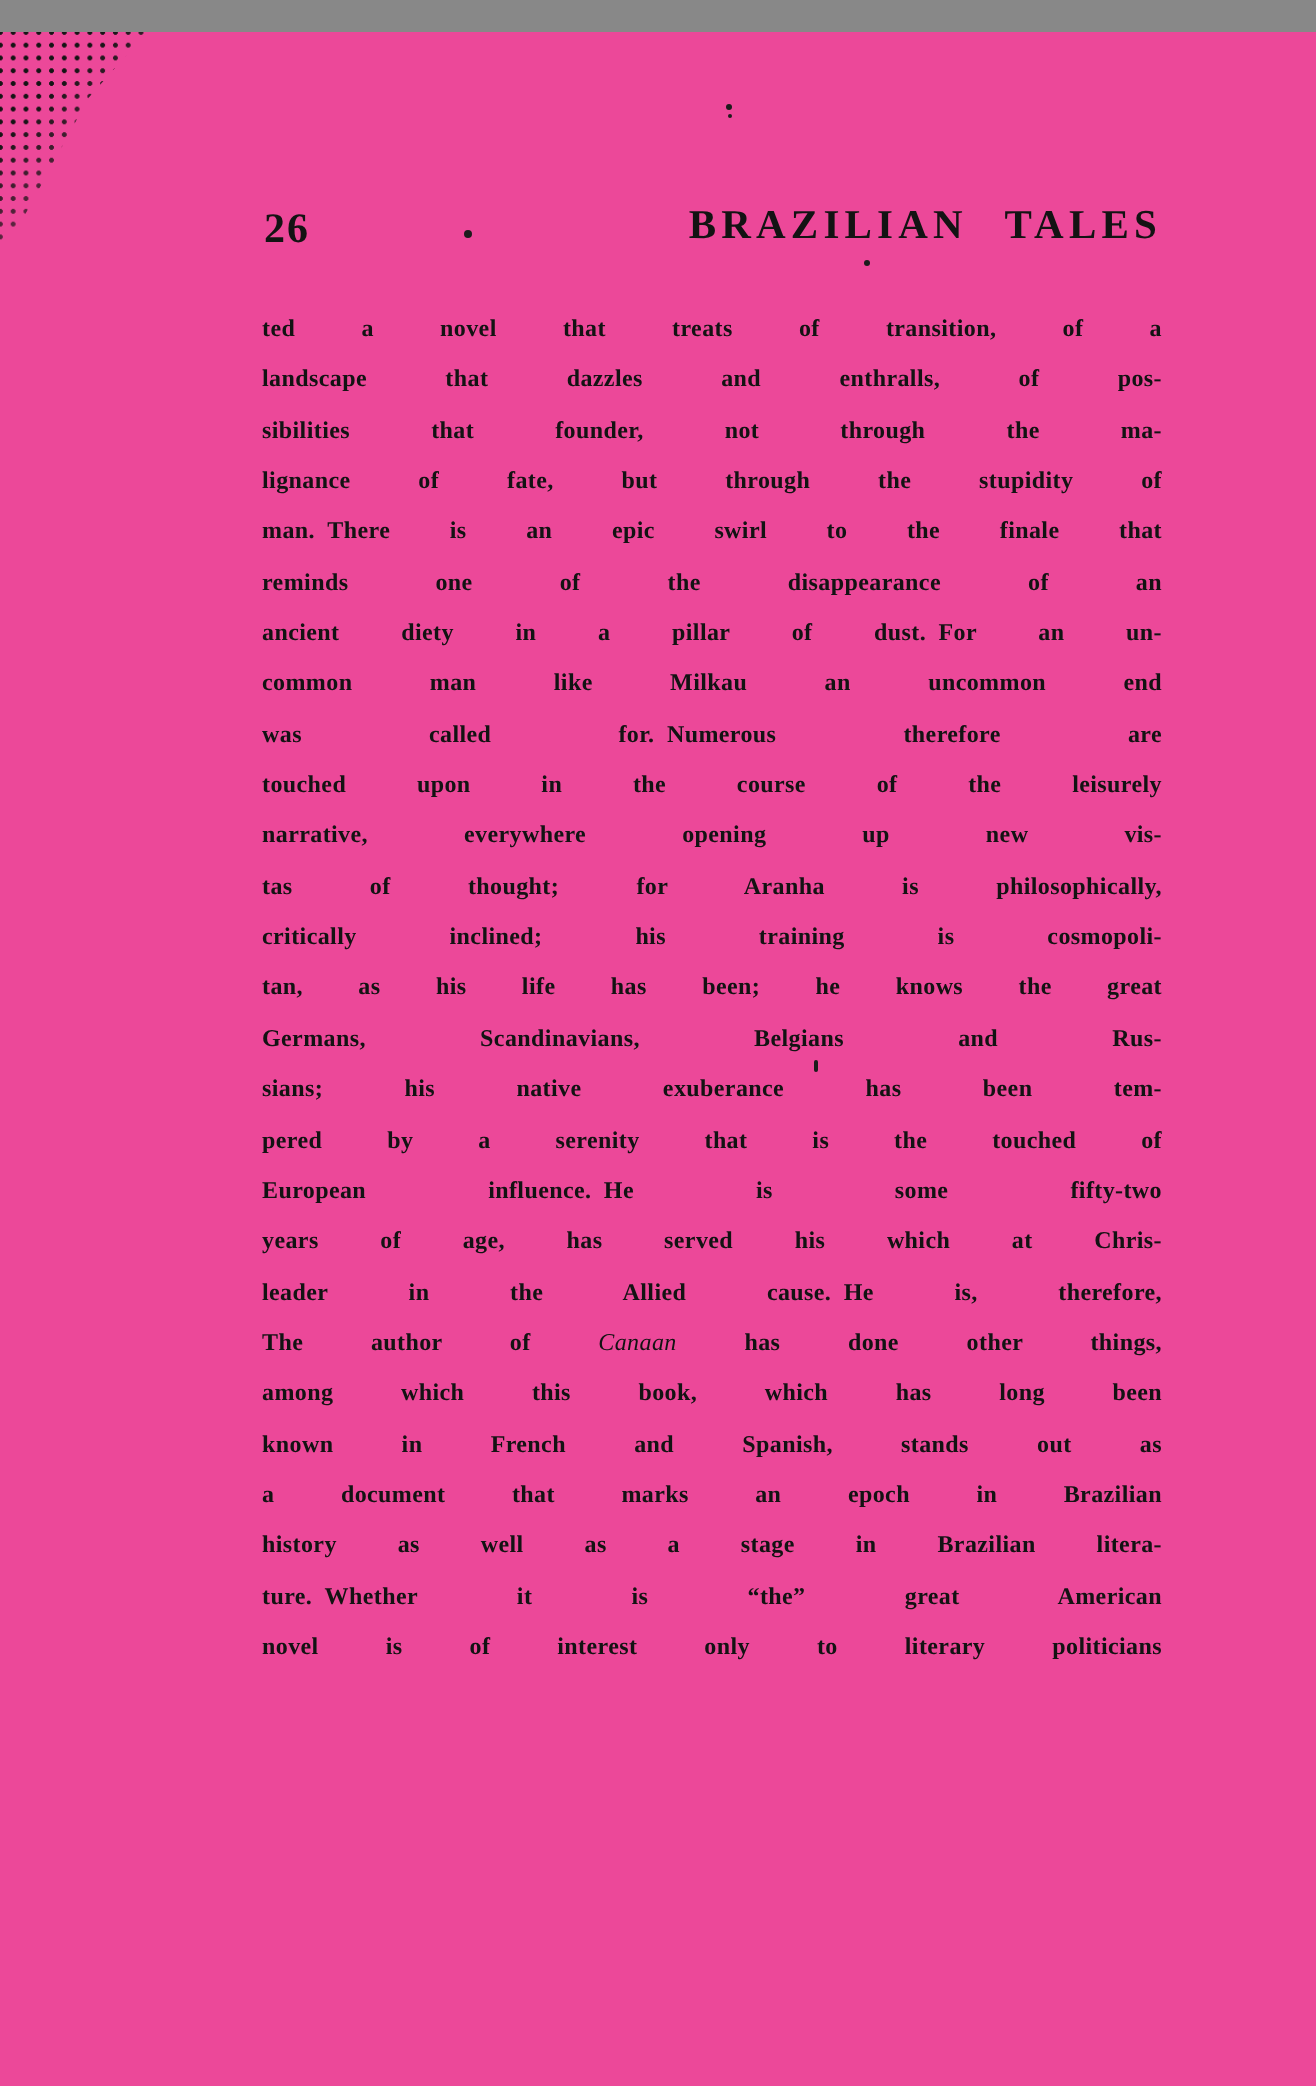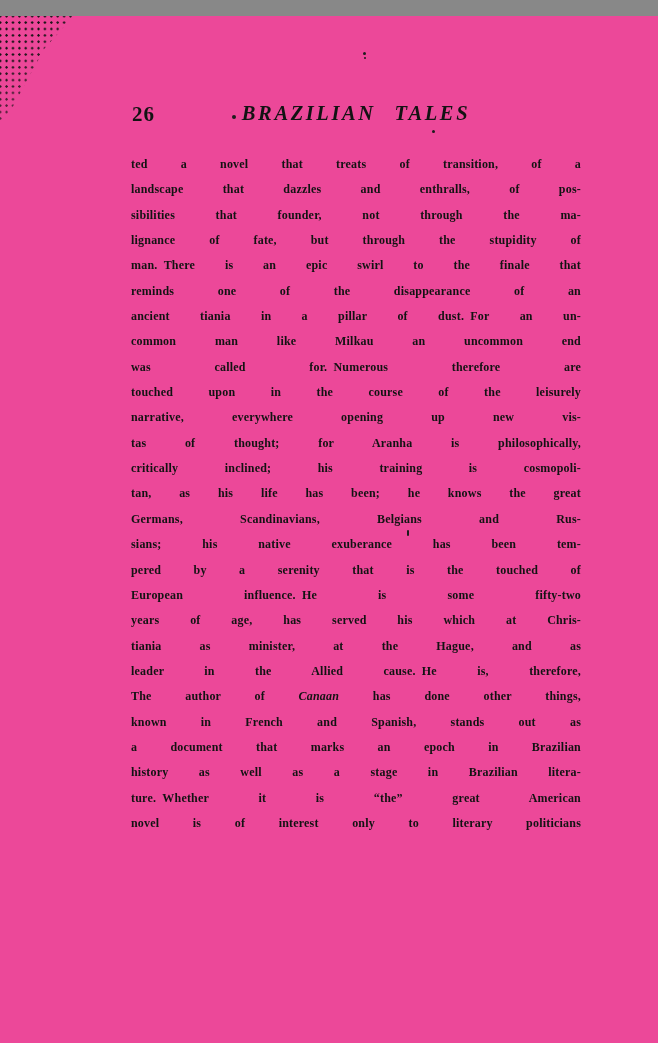--- a/index.html
+++ b/index.html
@@ -44,47 +44,46 @@
     top: 0;
     font-size: 21px;
     font-weight: 700;
     letter-spacing: 1px;
   }
   .running-title {
     position: absolute;
     left: 0;
     right: 0;
     top: 0;
-    text-align: center;
+    text-align: right;
     font-size: 20.5px;
     font-weight: 700;
     letter-spacing: 2.6px;
     word-spacing: 11px;
     white-space: nowrap;
-    font-style: italic;
   }
   .body-text {
     position: absolute;
     top: 136px;
     left: 131px;
     width: 450px;
   }
   .line {
     height: 25.35px;
     line-height: 25.35px;
     font-size: 12px;
     font-weight: 700;
     letter-spacing: 0.2px;
     text-align: justify;
     text-align-last: justify;
     overflow: hidden;
   }
   .line em {
     font-style: italic;
-    font-weight: 700;
+    font-weight: 400;
   }
   .scan-speck {
     position: absolute;
     background: #1c1c1c;
     border-radius: 50%;
   }
   .speck-a { left: 363px; top: 36px;  width: 3px; height: 3px; }
   .speck-a::after {
     content: "";
     position: absolute;
@@ -114,36 +113,36 @@
     <span class="running-title">BRAZILIAN TALES</span>
   </div>
 
   <div class="body-text">
       <div class="line"><span>ted a novel that treats of transition, of a</span></div>
       <div class="line"><span>landscape that dazzles and enthralls, of pos-</span></div>
       <div class="line"><span>sibilities that founder, not through the ma-</span></div>
       <div class="line"><span>lignance of fate, but through the stupidity of</span></div>
       <div class="line"><span>man. There is an epic swirl to the finale that</span></div>
       <div class="line"><span>reminds one of the disappearance of an</span></div>
-      <div class="line"><span>ancient tiania in a pillar of dust. For an un-</span></div>
+      <div class="line"><span>ancient diety in a pillar of dust. For an un-</span></div>
       <div class="line"><span>common man like Milkau an uncommon end</span></div>
       <div class="line"><span>was called for. Numerous therefore are</span></div>
       <div class="line"><span>touched upon in the course of the leisurely</span></div>
       <div class="line"><span>narrative, everywhere opening up new vis-</span></div>
       <div class="line"><span>tas of thought; for Aranha is philosophically,</span></div>
       <div class="line"><span>critically inclined; his training is cosmopoli-</span></div>
       <div class="line"><span>tan, as his life has been; he knows the great</span></div>
       <div class="line"><span>Germans, Scandinavians, Belgians and Rus-</span></div>
       <div class="line"><span>sians; his native exuberance has been tem-</span></div>
       <div class="line"><span>pered by a serenity that is the touched of</span></div>
       <div class="line"><span>European influence. He is some fifty-two</span></div>
       <div class="line"><span>years of age, has served his which at Chris-</span></div>
-      <div class="line"><span>tiania as minister, at the Hague, and as</span></div>
       <div class="line"><span>leader in the Allied cause. He is, therefore,</span></div>
       <div class="line"><span>The author of </span><em>Canaan</em><span> has done other things,</span></div>
+      <div class="line"><span>among which this book, which has long been</span></div>
       <div class="line"><span>known in French and Spanish, stands out as</span></div>
       <div class="line"><span>a document that marks an epoch in Brazilian</span></div>
       <div class="line"><span>history as well as a stage in Brazilian litera-</span></div>
       <div class="line"><span>ture. Whether it is “the” great American</span></div>
       <div class="line"><span>novel is of interest only to literary politicians</span></div>
     </div>
 
 </div>
 
 </body></html>

